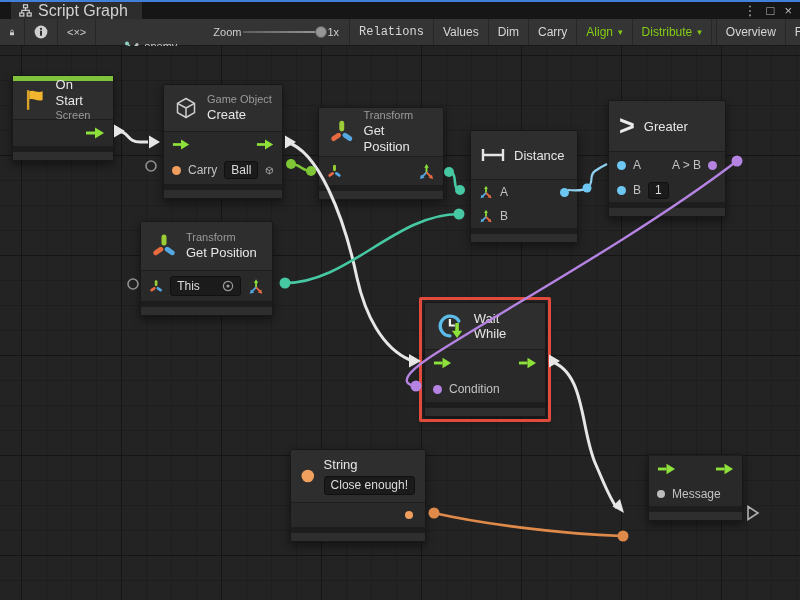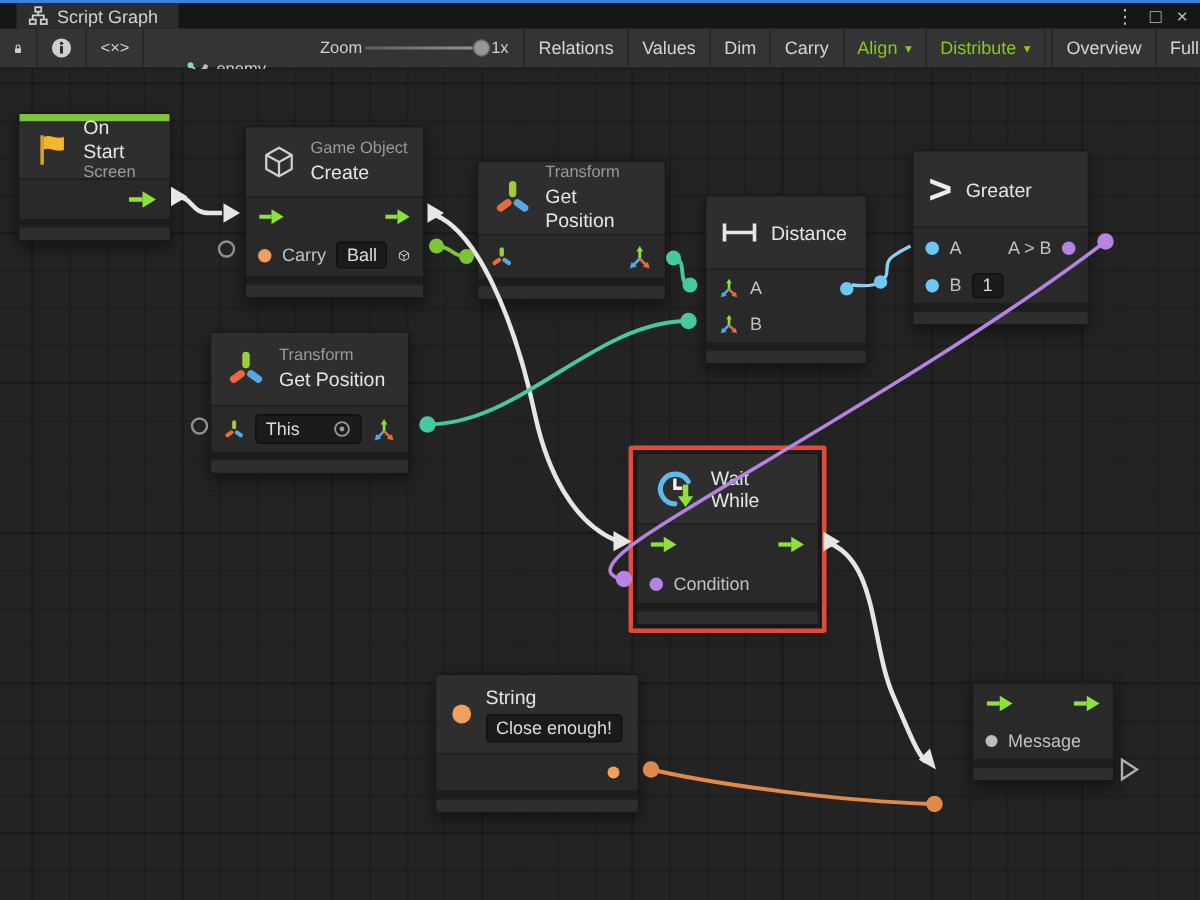--- a/index.html
+++ b/index.html
@@ -5,21 +5,21 @@
   * { margin:0; padding:0; box-sizing:border-box; }
   html,body { width:800px; height:600px; overflow:hidden; background:#232324;
               font-family:"Liberation Sans", sans-serif; }
   .app { position:relative; width:800px; height:600px; background:#1a1a1a; }
 
   
   .accent-line { position:absolute; top:0; left:0; width:800px; height:2px; background:#4180d8; }
   .tabbar { position:absolute; top:2px; left:0; width:800px; height:17px; background:#161616;
             display:flex; align-items:stretch; }
   .tab { display:flex; align-items:center; gap:6px; background:#2d2d2d; padding:0 14px 0 8px;
-         margin-left:11px; color:#d2d2d2; font-size:12px; }
+         margin-left:11px; color:#d2d2d2; font-size:16px; }
   .win-controls { margin-left:auto; display:flex; align-items:center; gap:10px; padding-right:8px;
                   color:#bdbdbd; font-size:13px; }
   .win-controls span { cursor:default; line-height:15px; }
 
   .toolbar { position:absolute; top:19px; left:0; width:800px; height:27px; background:#343434;
              border-bottom:1px solid #191919; display:flex; align-items:stretch;
              color:#d6d6d6; font-size:12px; }
   .tseg { display:flex; align-items:center; justify-content:center; border-right:1px solid #262626;
           padding:0 9px; }
   .tbtn { display:flex; align-items:center; justify-content:center; border-right:1px solid #262626;
@@ -118,21 +118,21 @@
       </svg>
       <span>enemy</span>
     </div>
     <div class="zoom-area">
       <span>Zoom</span>
       <div class="zoom-track">
         <div class="zoom-handle"></div>
       </div>
       <span>1x</span>
     </div>
-    <div class="tbtn" style="border-left:1px solid #262626;">
+    <div class="tbtn" style="border-left:1px solid #262626;font-family:Liberation Mono, monospace;">
       <span>Relations</span>
     </div>
     <div class="tbtn">
       <span>Values</span>
     </div>
     <div class="tbtn">
       <span>Dim</span>
     </div>
     <div class="tbtn">
       <span>Carry</span>

